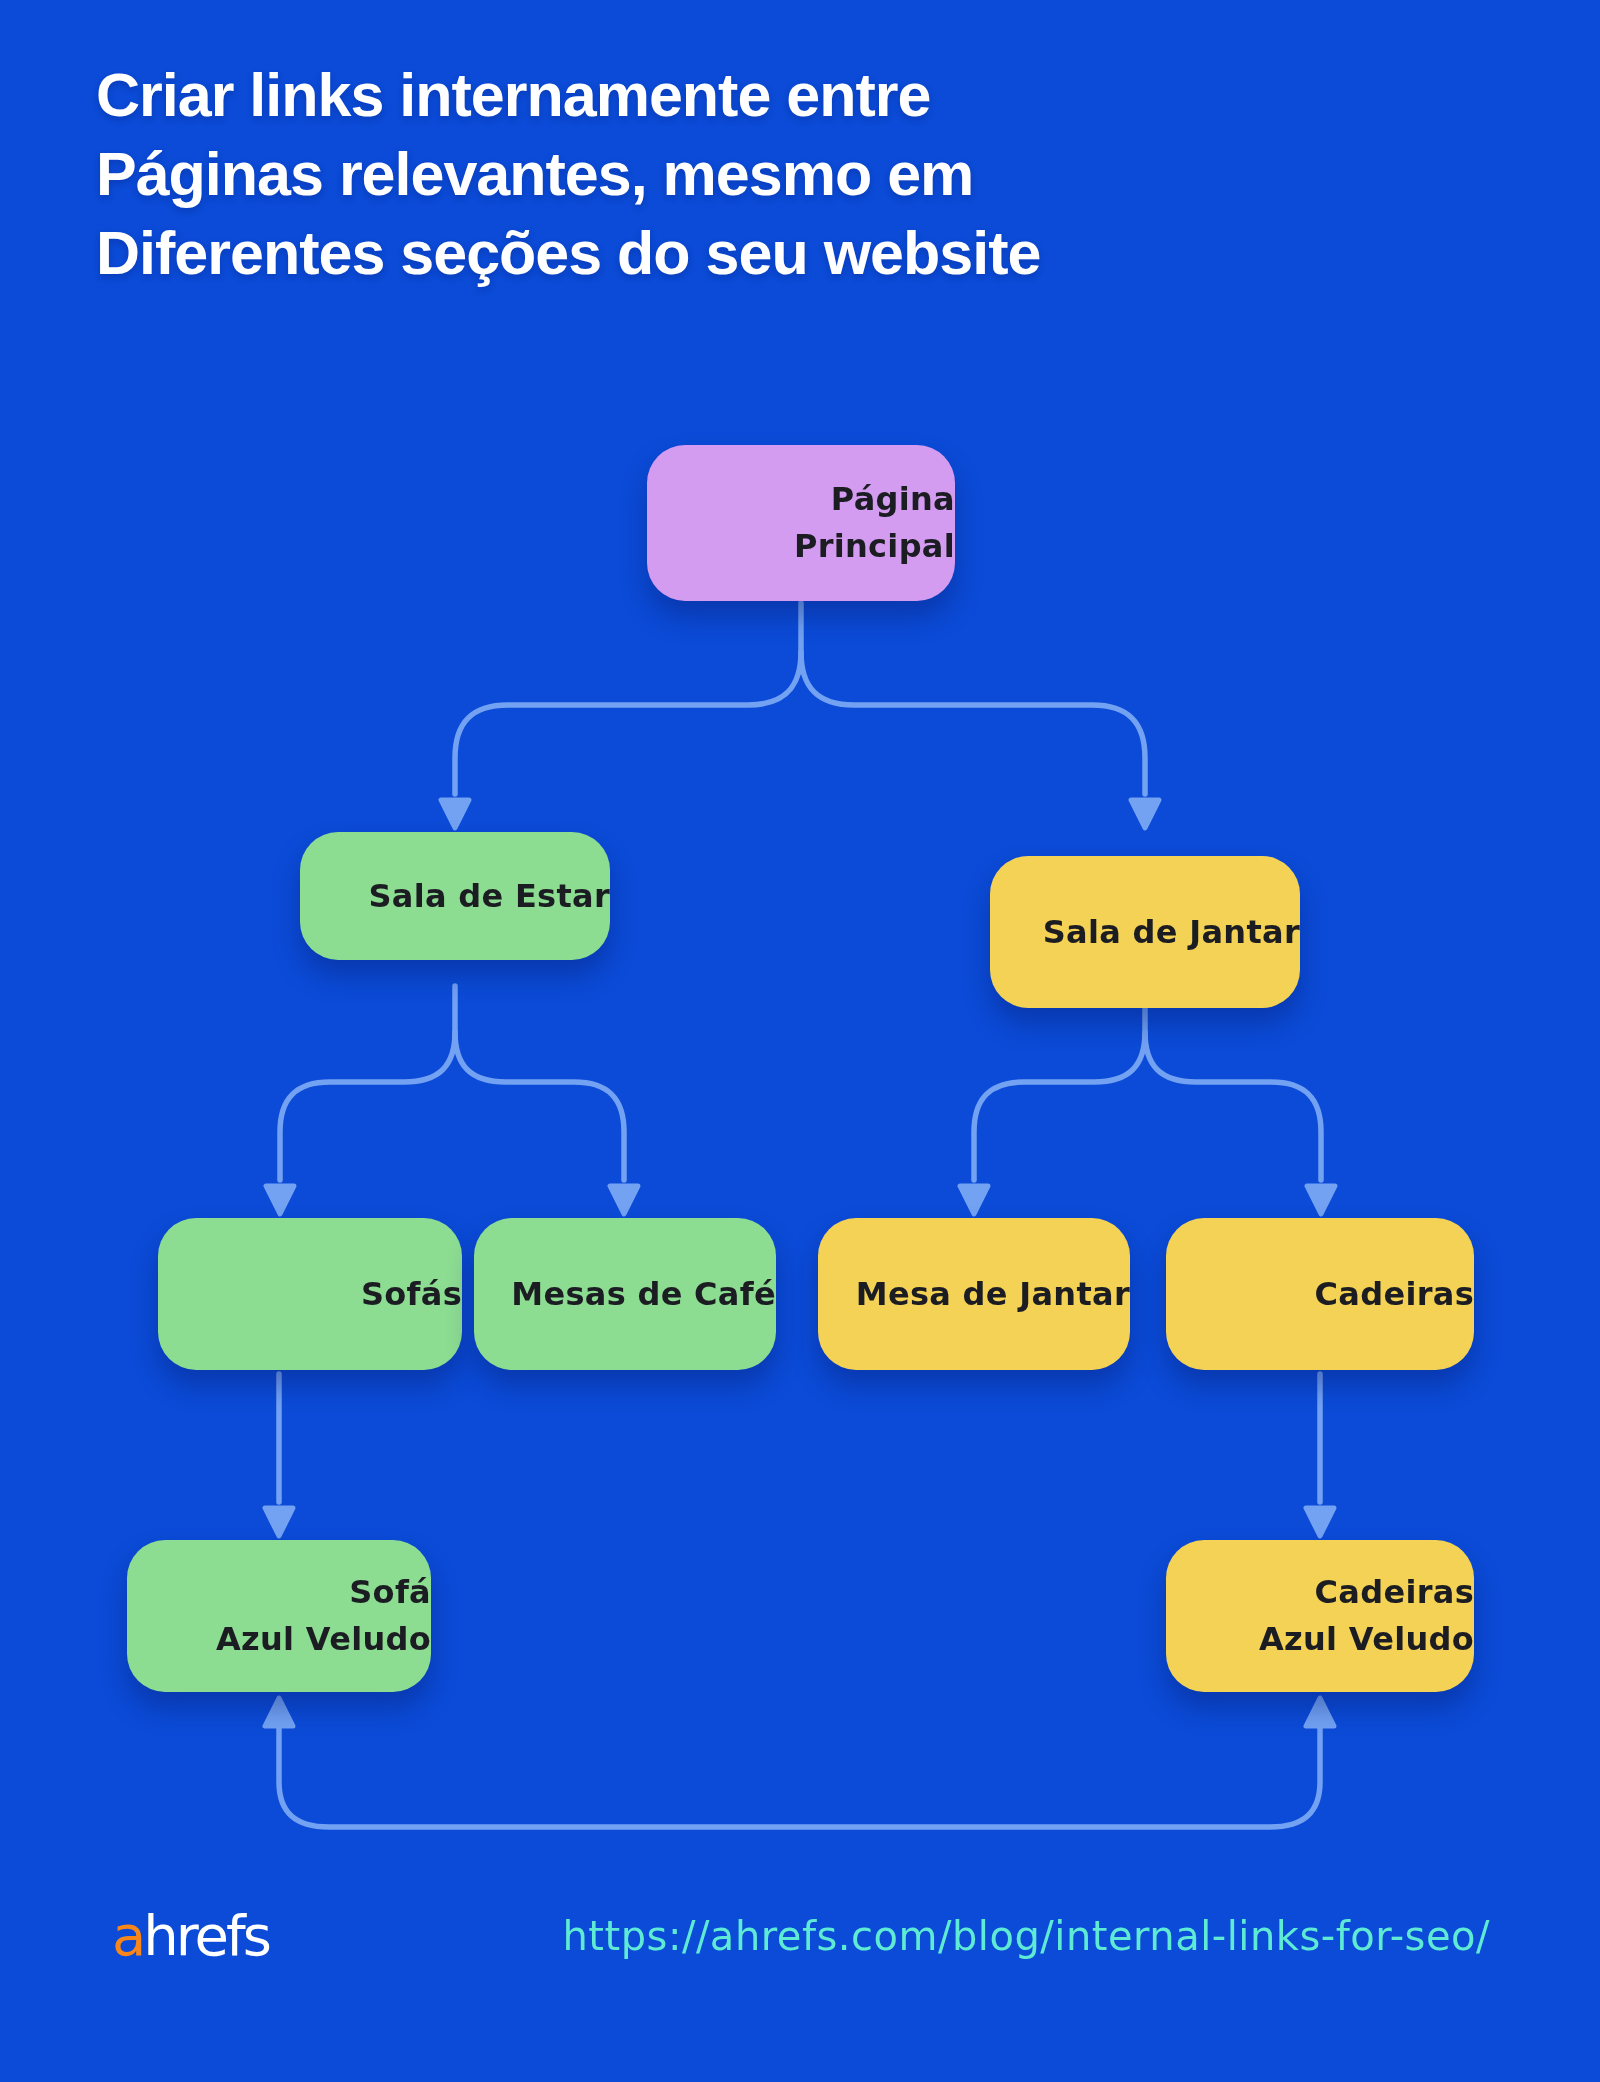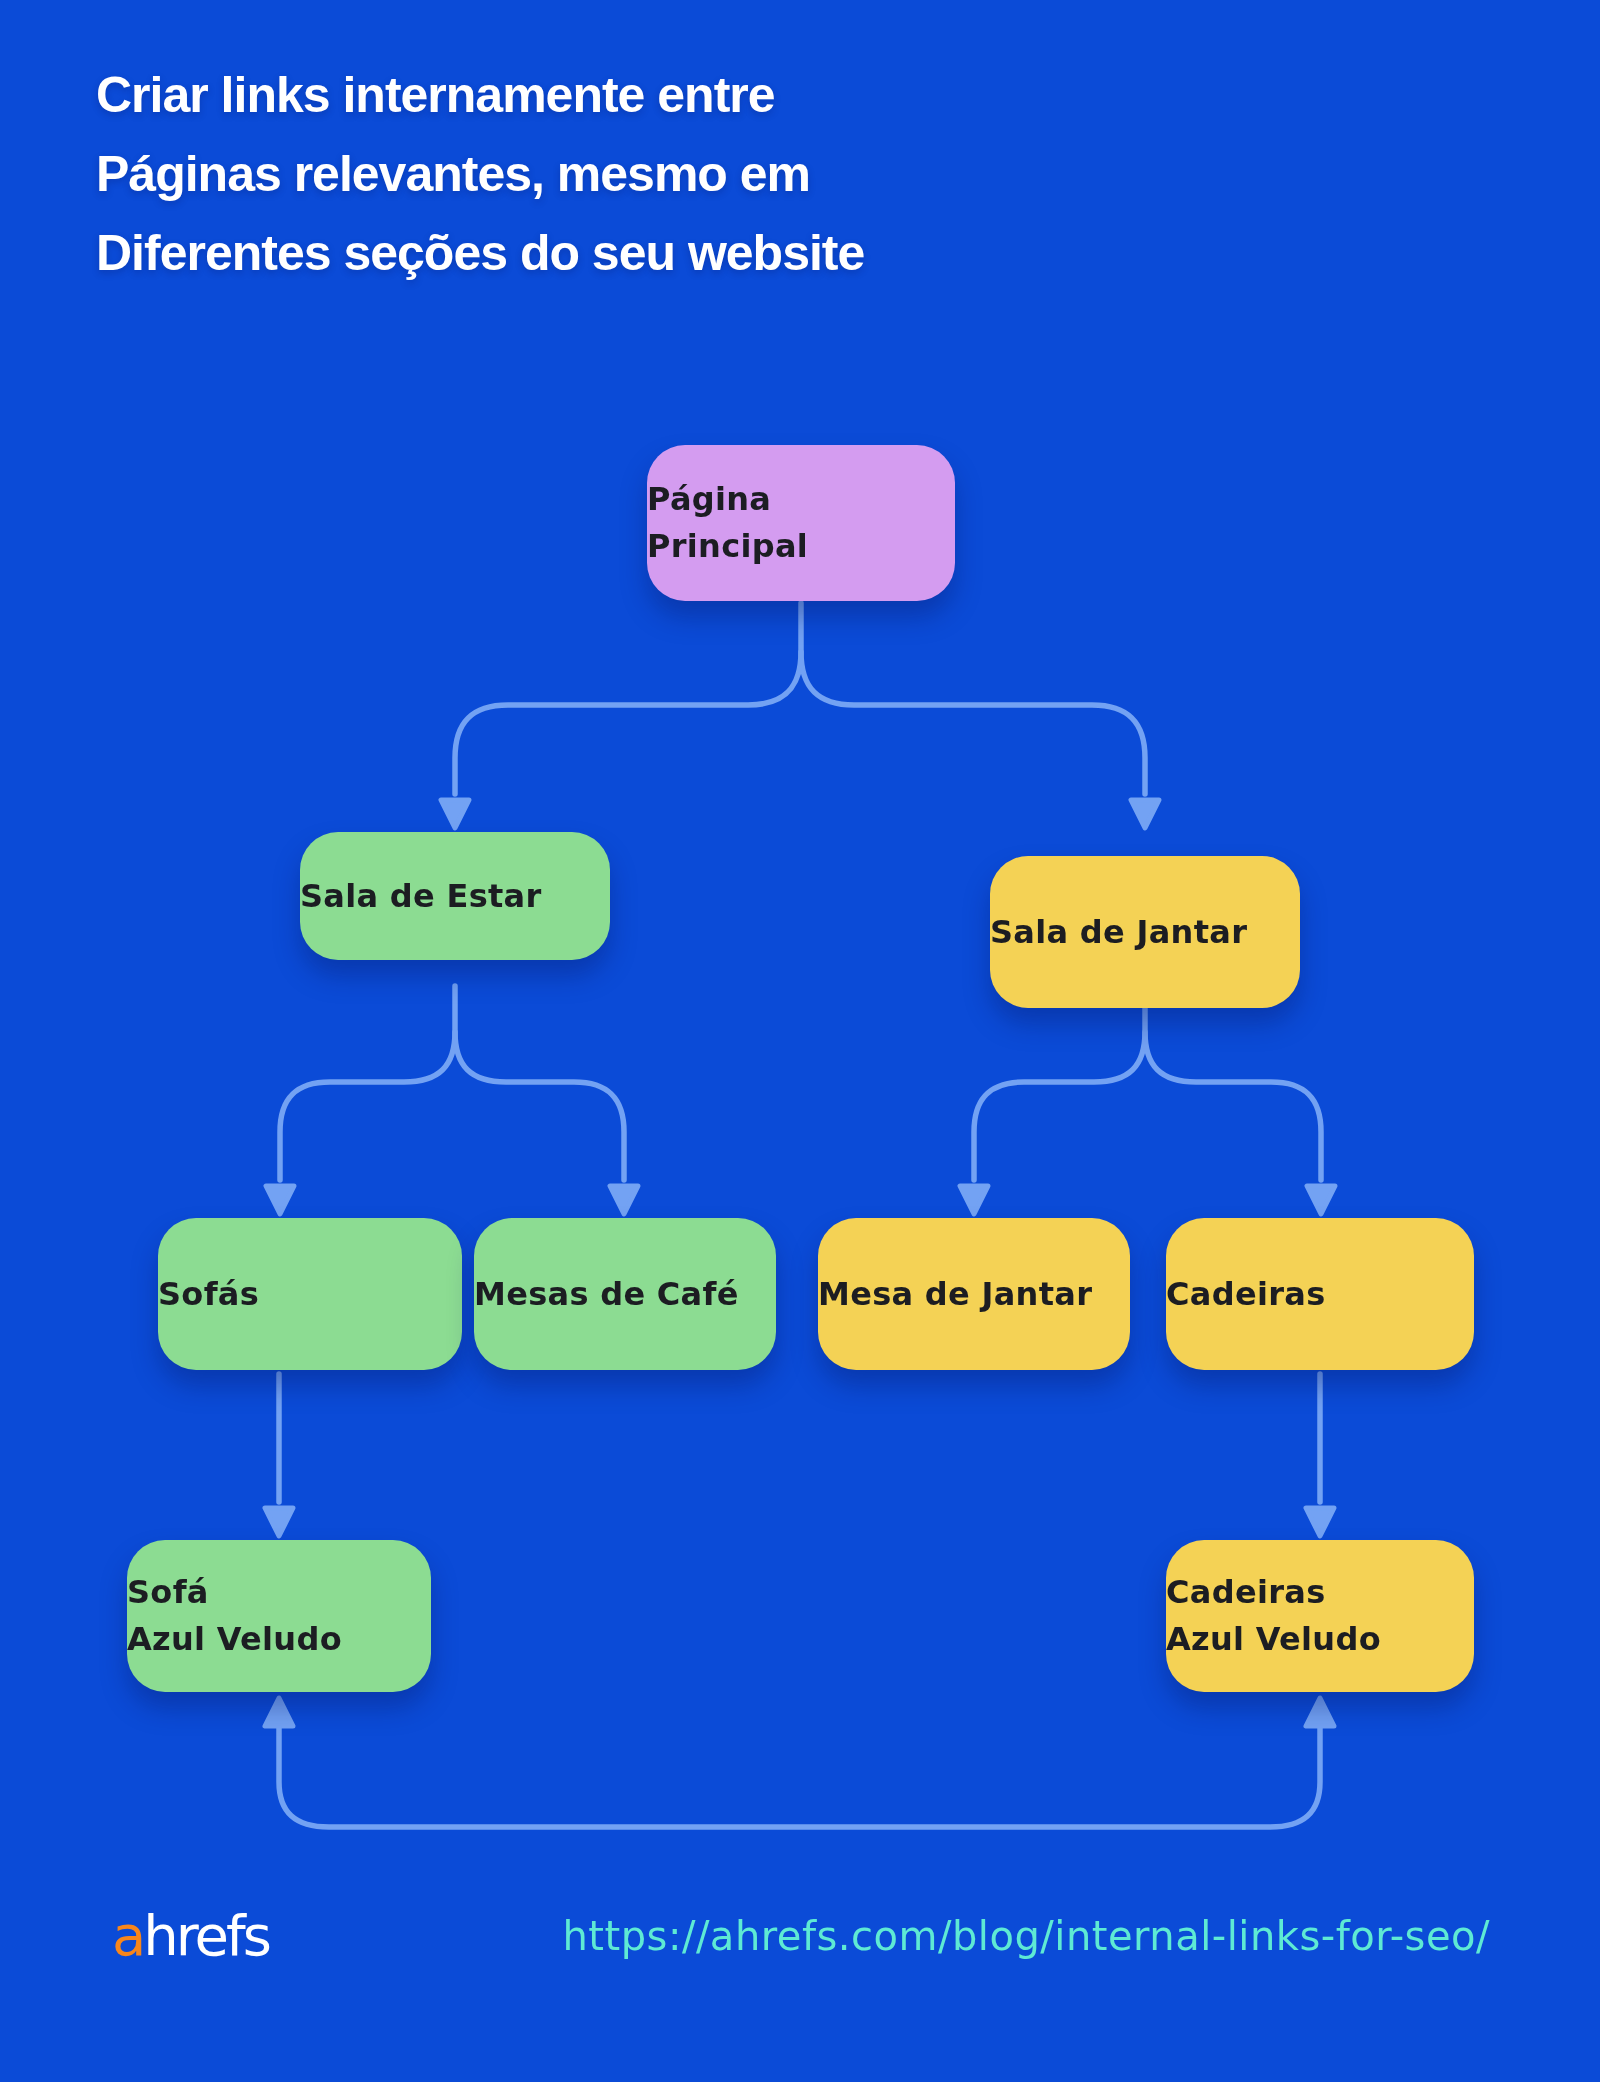--- a/index.html
+++ b/index.html
@@ -9,34 +9,34 @@
     background:#0b4bd7;
     overflow:hidden;
     font-family:"DejaVu Sans",sans-serif;
   }
   
   .title{
     position:absolute;left:96px;top:56px;width:1200px;
     color:#ffffff;
     font-family:"Liberation Sans","DejaVu Sans",sans-serif;
     font-weight:700;
-    font-size:50px;
+    font-size:61px;
     line-height:79px;
     letter-spacing:-1px;
     text-shadow:0 3px 7px rgba(6,25,110,.30);
   }
   
   .wires{position:absolute;left:0;top:0;width:1600px;height:2082px;}
   .wires path.line{fill:none;stroke:#73a2f3;stroke-width:5.5;stroke-linecap:round;}
   .wires polygon.head{fill:#73a2f3;stroke:#73a2f3;stroke-width:5;stroke-linejoin:round;}
   
   .node{
     position:absolute;
     border-radius:38px;
-    display:flex;flex-direction:column;align-items:flex-start;justify-content:center;
+    display:flex;flex-direction:column;align-items:flex-end;justify-content:center;
     box-shadow:0 16px 26px rgba(5,22,100,.35);
     font-weight:bold;font-size:32px;color:#1c1d22;
     letter-spacing:.3px;line-height:47px;text-align:center;
   }
   .green{background:#8cdc92}
   .yellow{background:#f4d255}
   .purple{background:#d49cf0}
   #n-pagina-principal      {left:647px; top:445px; width:308px; height:156px;}
   #n-sala-de-estar         {left:300px; top:832px; width:310px; height:128px;}
   #n-sala-de-jantar        {left:990px; top:856px; width:310px; height:152px;}

